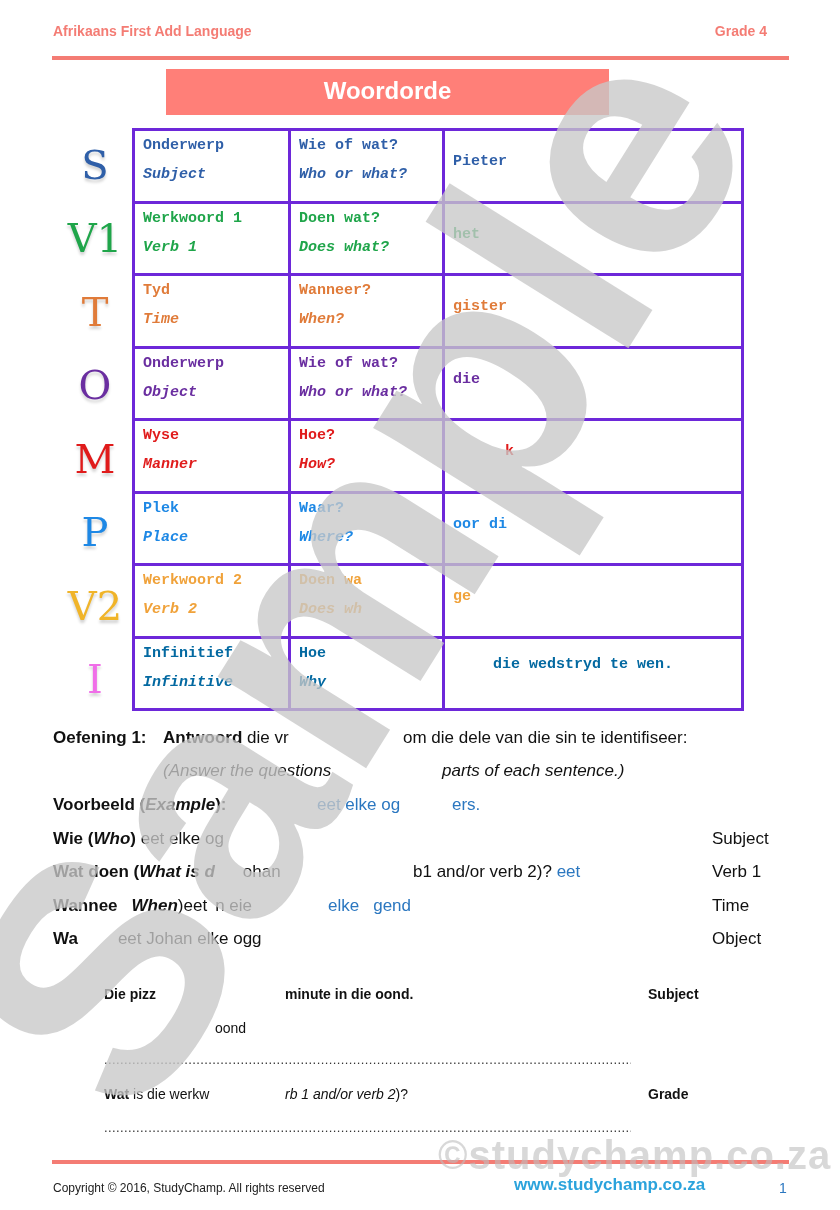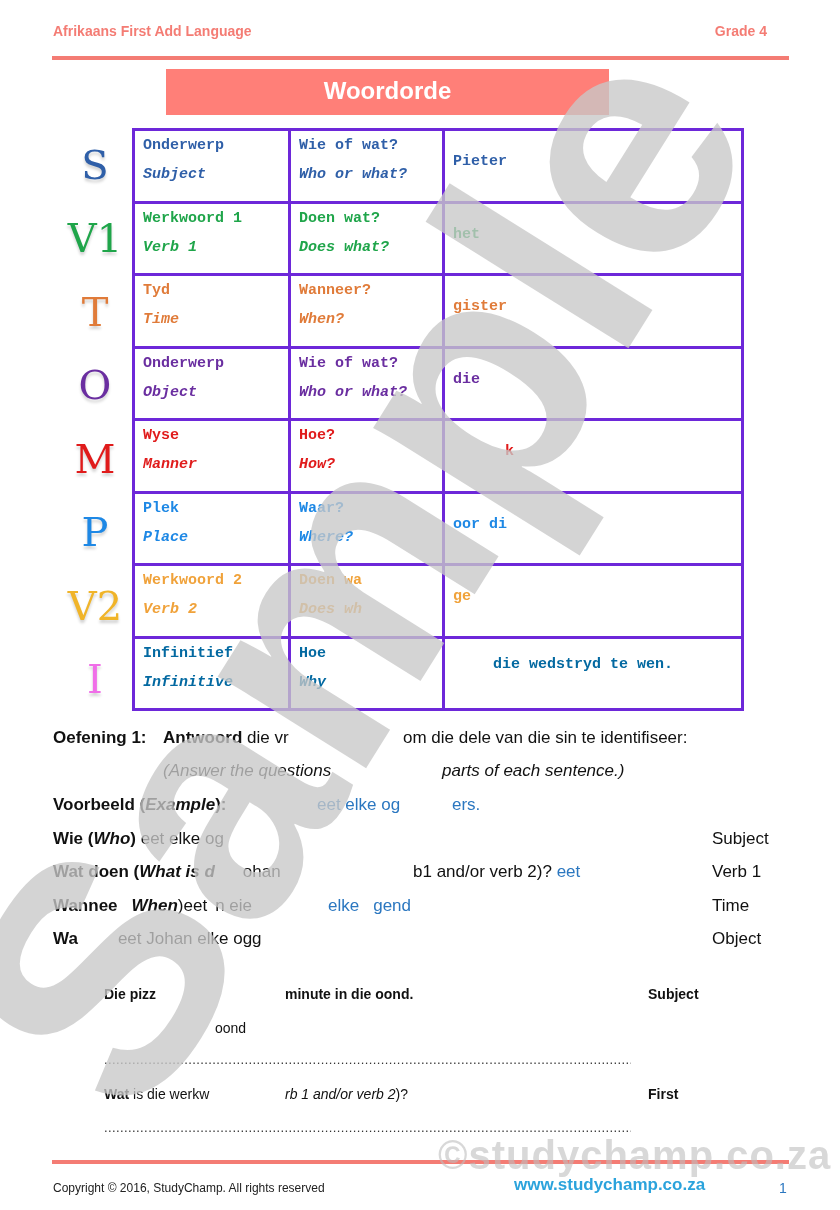--- a/index.html
+++ b/index.html
@@ -195,21 +195,21 @@
 <div class="abs ex" style="left:712px;top:929px">Object</div>
 
 <div class="abs ex" style="left:104px;top:986px;font-size:14px"><b>Die pizz</b></div>
 <div class="abs ex" style="left:285px;top:986px;font-size:14px"><b>minute in die oond.</b></div>
 <div class="abs ex" style="left:648px;top:986px;font-size:14px"><b>Subject</b></div>
 <div class="abs ex" style="left:215px;top:1020px;font-size:14px">oond</div>
 <div class="abs dots" style="top:1052px">......................................................................................................................................................</div>
 
 <div class="abs ex" style="left:104px;top:1086px;font-size:14px"><b>Wat</b><span> is die werkw</span></div>
 <div class="abs ex" style="left:285px;top:1086px;font-size:14px"><i>rb 1 and/or verb 2</i><span>)?</span></div>
-<div class="abs ex" style="left:648px;top:1086px;font-size:14px"><b>First</b></div>
+<div class="abs ex" style="left:648px;top:1086px;font-size:14px"><b>Grade</b></div>
 <div class="abs dots" style="top:1120px">......................................................................................................................................................</div>
 
 <svg class="abs watermark" viewBox="0 0 840 1210">
   <text x="0" y="0" transform="translate(140 1130) rotate(-58)" font-family="Liberation Sans, sans-serif" font-weight="bold" font-size="330" fill="rgba(200,200,200,0.78)">Sample</text>
 </svg>
 
 <div class="abs foot-rule"></div>
 <div class="abs wm-url">©studychamp.co.za</div>
 <div class="abs copyright">Copyright © 2016, StudyChamp. All rights reserved</div>
 <div class="abs site">www.studychamp.co.za</div>

